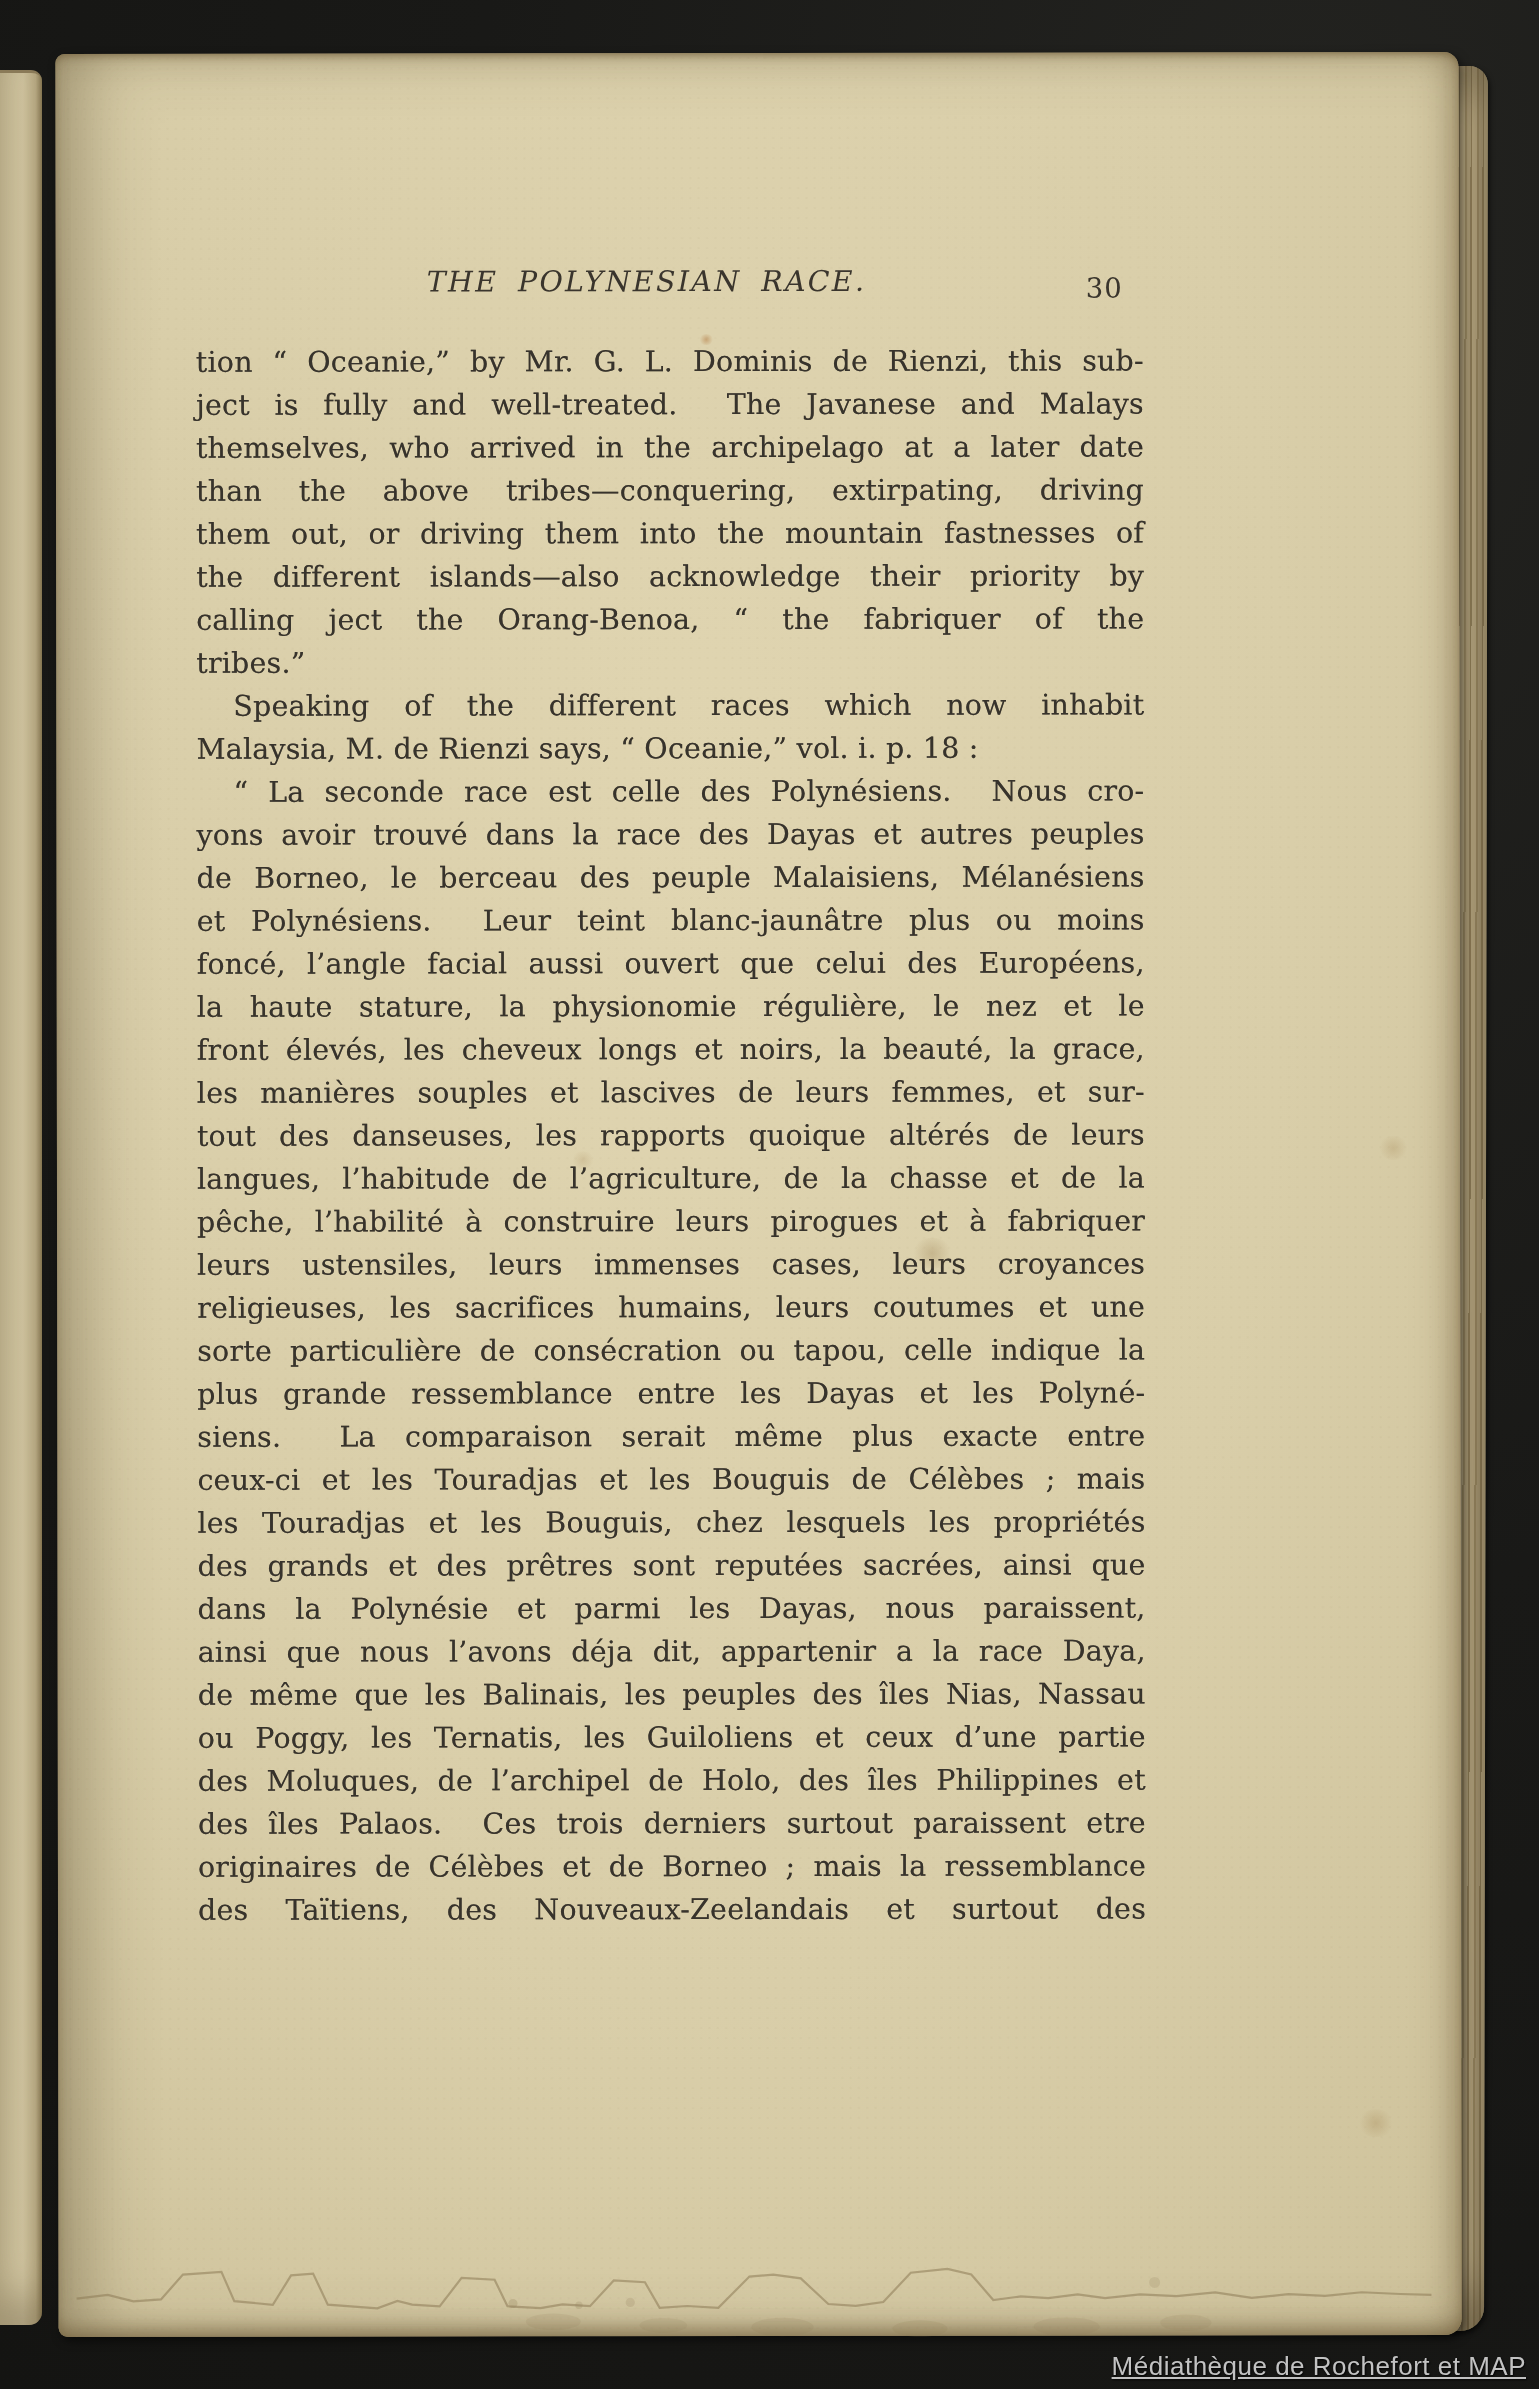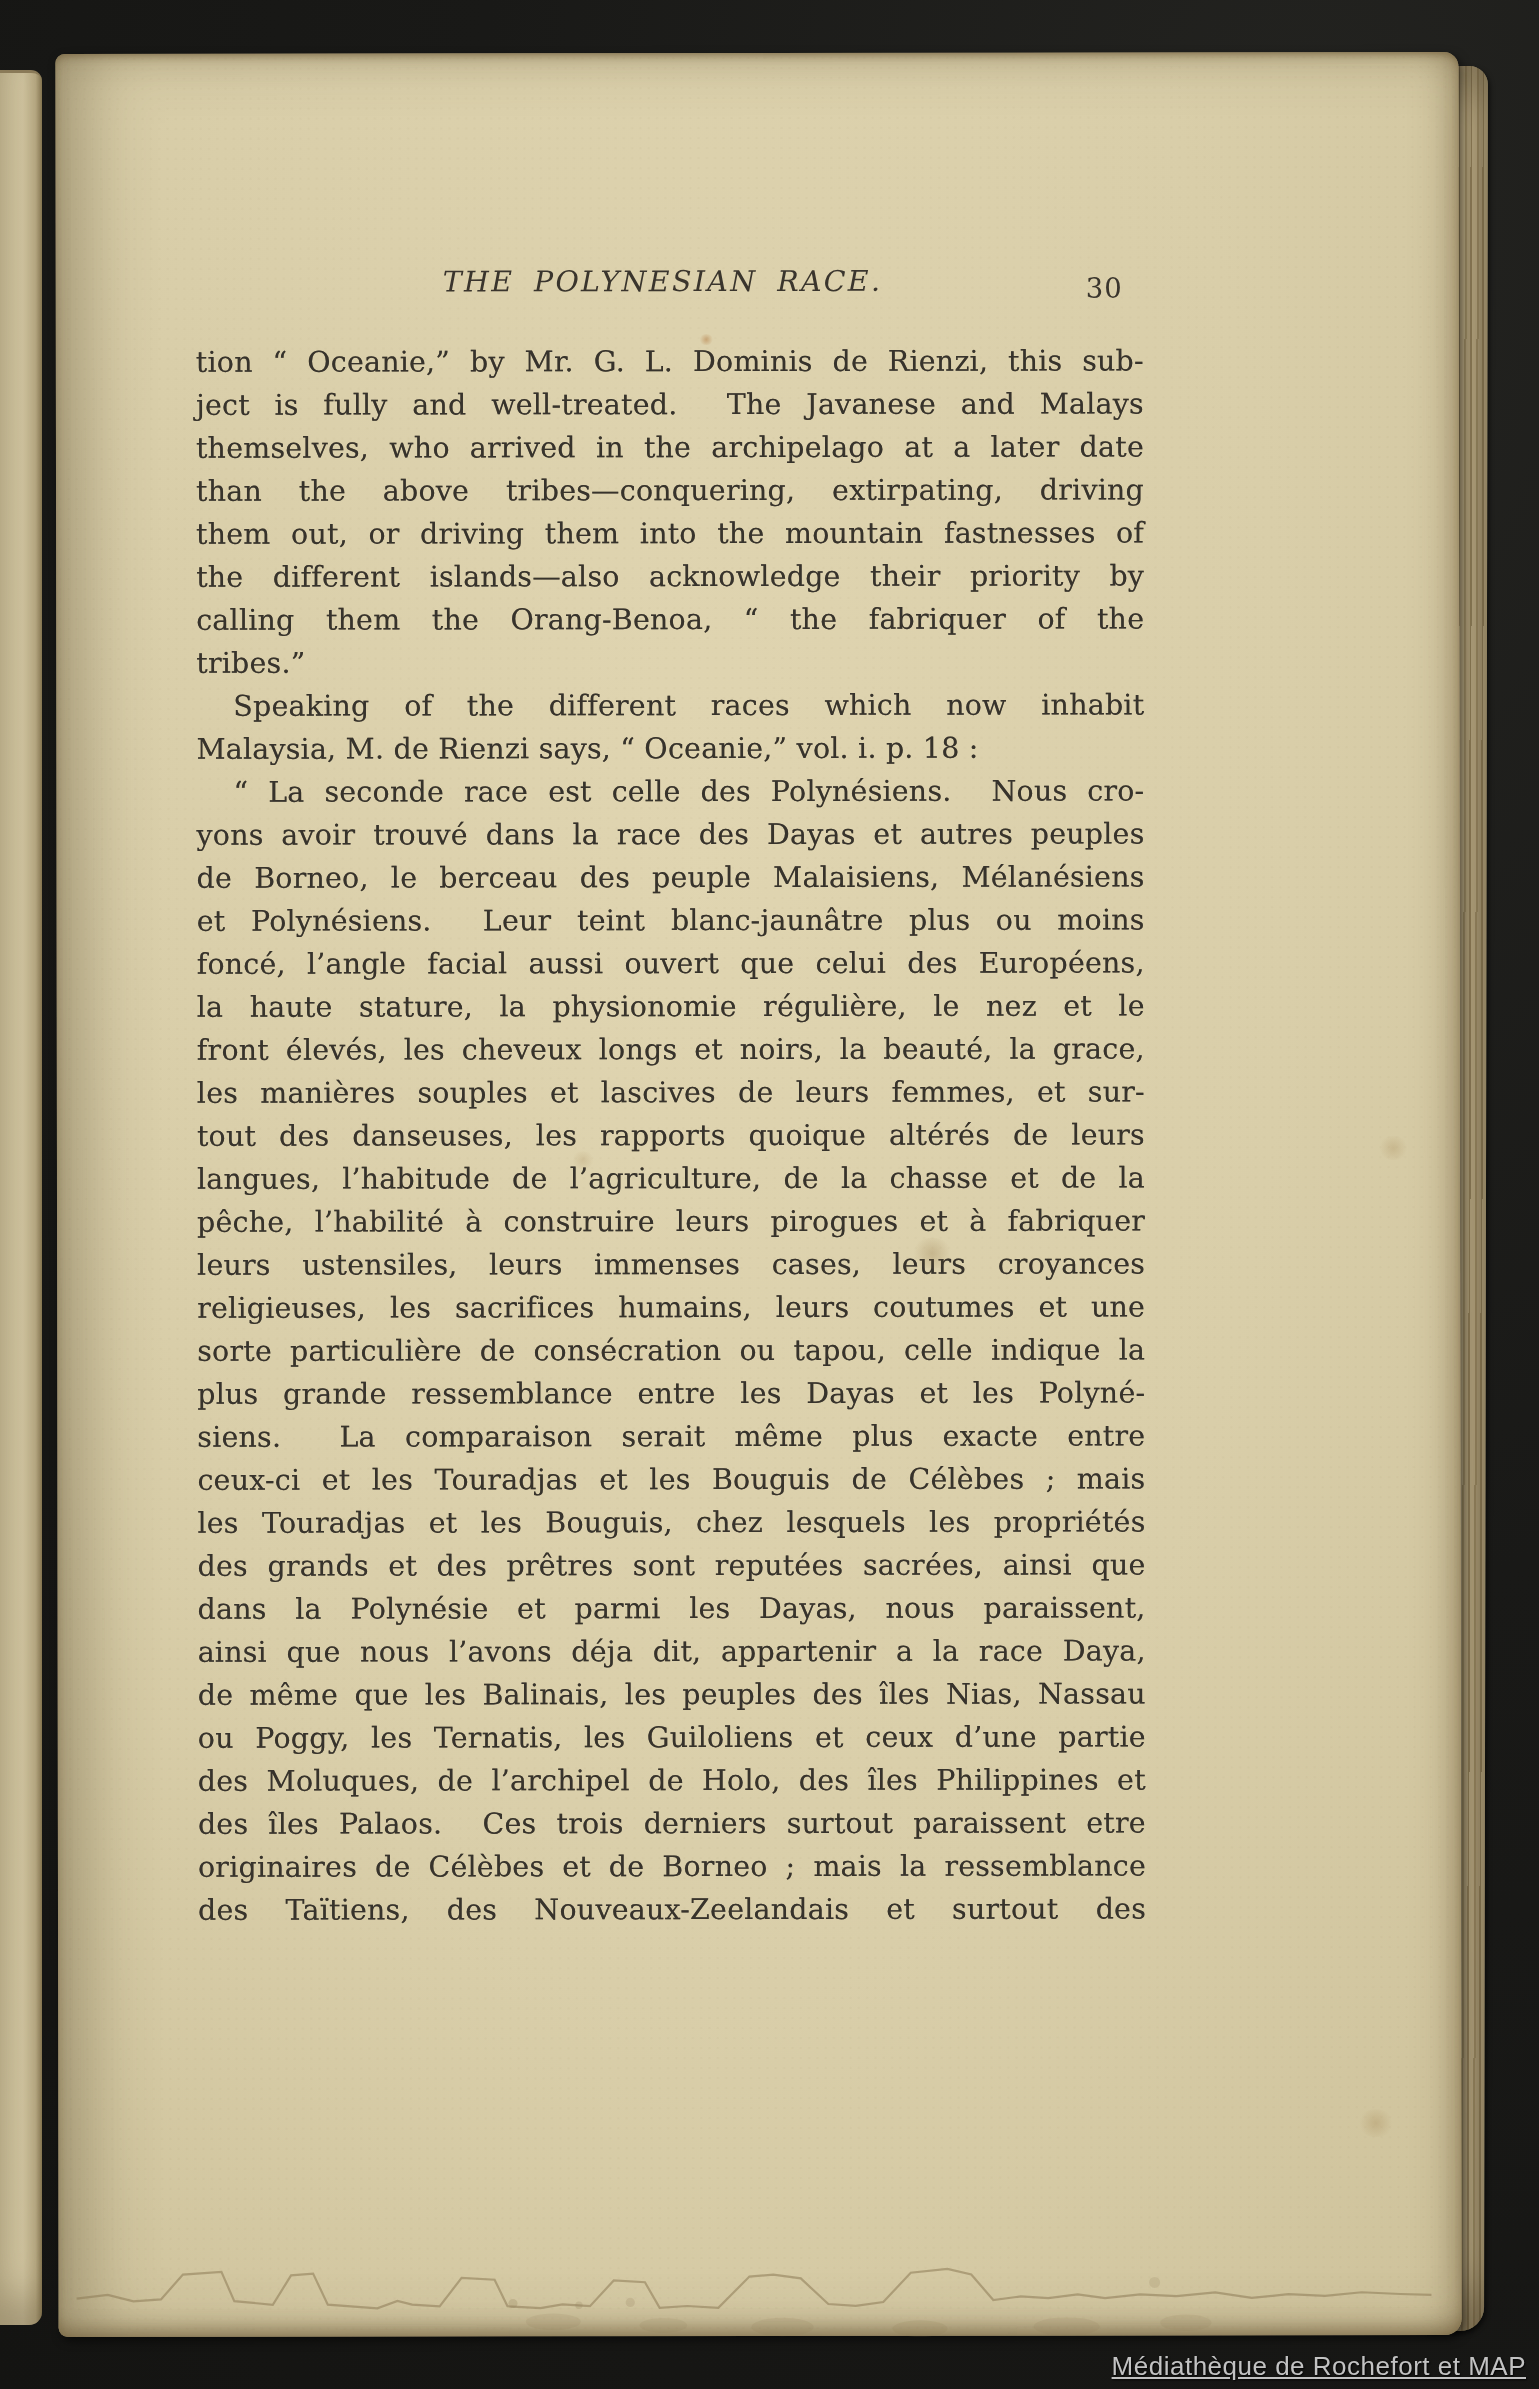--- a/index.html
+++ b/index.html
@@ -26,21 +26,21 @@
     box-shadow:inset 0 5.5px 9.2px -4.6px rgba(110,90,55,.85),
                inset 0 -13px 20px -9.2px rgba(110,90,55,.7),
                inset 40px 0 73px -18.4px rgba(85,70,42,.45),
                inset -18.4px 0 37px -11px rgba(110,90,55,.5),
                2.8px 3.7px 9.2px rgba(0,0,0,.55);}
   
   .page::after{content:"";position:absolute;inset:0;border-radius:inherit;pointer-events:none;
     background-image:radial-gradient(rgba(120,100,60,.07) 0.9px,transparent 1.2px);
     background-size:8.3px 10px;opacity:.6;}
 
-  .running-header{position:absolute;left:387px;top:215px;
+  .running-header{position:absolute;left:371px;top:215px;
     font:italic 28.5px/1 "DejaVu Serif",serif;color:#3a352d;
     letter-spacing:2.3px;word-spacing:8.3px;white-space:nowrap;}
   .page-number{position:absolute;left:1030px;top:222px;
     font:27.5px/1 "DejaVu Serif",serif;color:#3a352d;letter-spacing:0.9px;}
 
   .body-text{position:absolute;left:140px;top:287px;width:948px;
     font:28.5px/43px "DejaVu Serif",serif;color:#37332c;
     letter-spacing:0.2px;text-shadow:0 0 0.6px rgba(55,45,35,.55);}
   .tline{text-align:justify;text-align-last:justify;white-space:normal;}
   .tline.nojust{text-align:left;text-align-last:left;}
@@ -73,21 +73,21 @@
     <div class="running-header">THE POLYNESIAN RACE.</div>
     <div class="page-number">30</div>
 
     <div class="body-text" id="body-lines">
         <div class="tline"><span>tion “ Oceanie,” by Mr. G. L. Dominis de Rienzi, this sub-</span></div>
         <div class="tline"><span>ject is fully and well-treated.&nbsp; The Javanese and Malays</span></div>
         <div class="tline"><span>themselves, who arrived in the archipelago at a later date</span></div>
         <div class="tline"><span>than the above tribes—conquering, extirpating, driving</span></div>
         <div class="tline"><span>them out, or driving them into the mountain fastnesses of</span></div>
         <div class="tline"><span>the different islands—also acknowledge their priority by</span></div>
-        <div class="tline"><span>calling them the </span><span class="it">Orang-Benoa,</span><span> “ the fabriquer of the</span></div>
+        <div class="tline"><span>calling ject the </span><span class="it">Orang-Benoa,</span><span> “ the fabriquer of the</span></div>
         <div class="tline nojust"><span>tribes.”</span></div>
         <div class="tline indent"><span>Speaking of the different races which now inhabit</span></div>
         <div class="tline nojust"><span>Malaysia, M. de Rienzi says, “ Oceanie,” vol. i. p. 18 :</span></div>
         <div class="tline indent"><span>“ La seconde race est celle des Polynésiens.&nbsp; Nous cro-</span></div>
         <div class="tline"><span>yons avoir trouvé dans la race des Dayas et autres peuples</span></div>
         <div class="tline"><span>de Borneo, le berceau des peuple Malaisiens, Mélanésiens</span></div>
         <div class="tline"><span>et Polynésiens.&nbsp; Leur teint blanc-jaunâtre plus ou moins</span></div>
         <div class="tline"><span>foncé, l’angle facial aussi ouvert que celui des Européens,</span></div>
         <div class="tline"><span>la haute stature, la physionomie régulière, le nez et le</span></div>
         <div class="tline"><span>front élevés, les cheveux longs et noirs, la beauté, la grace,</span></div>

